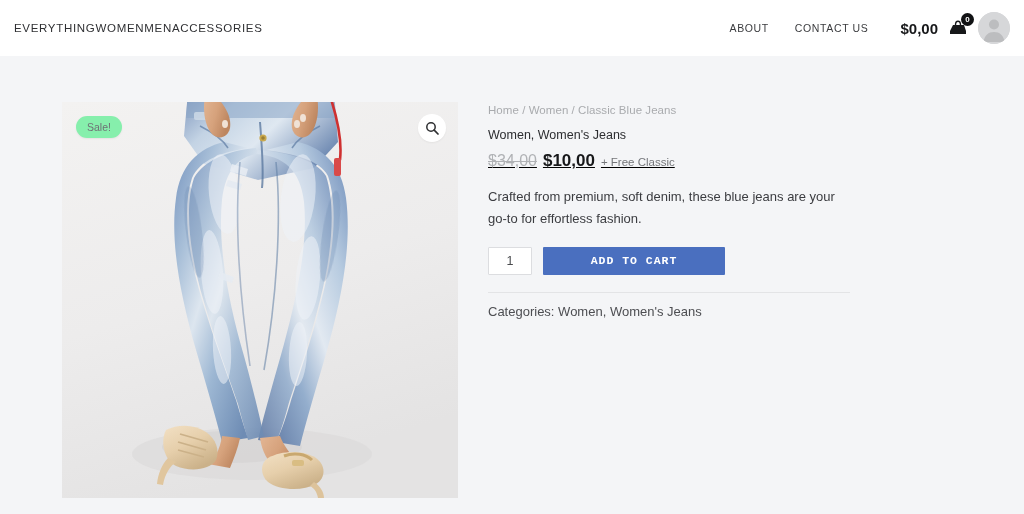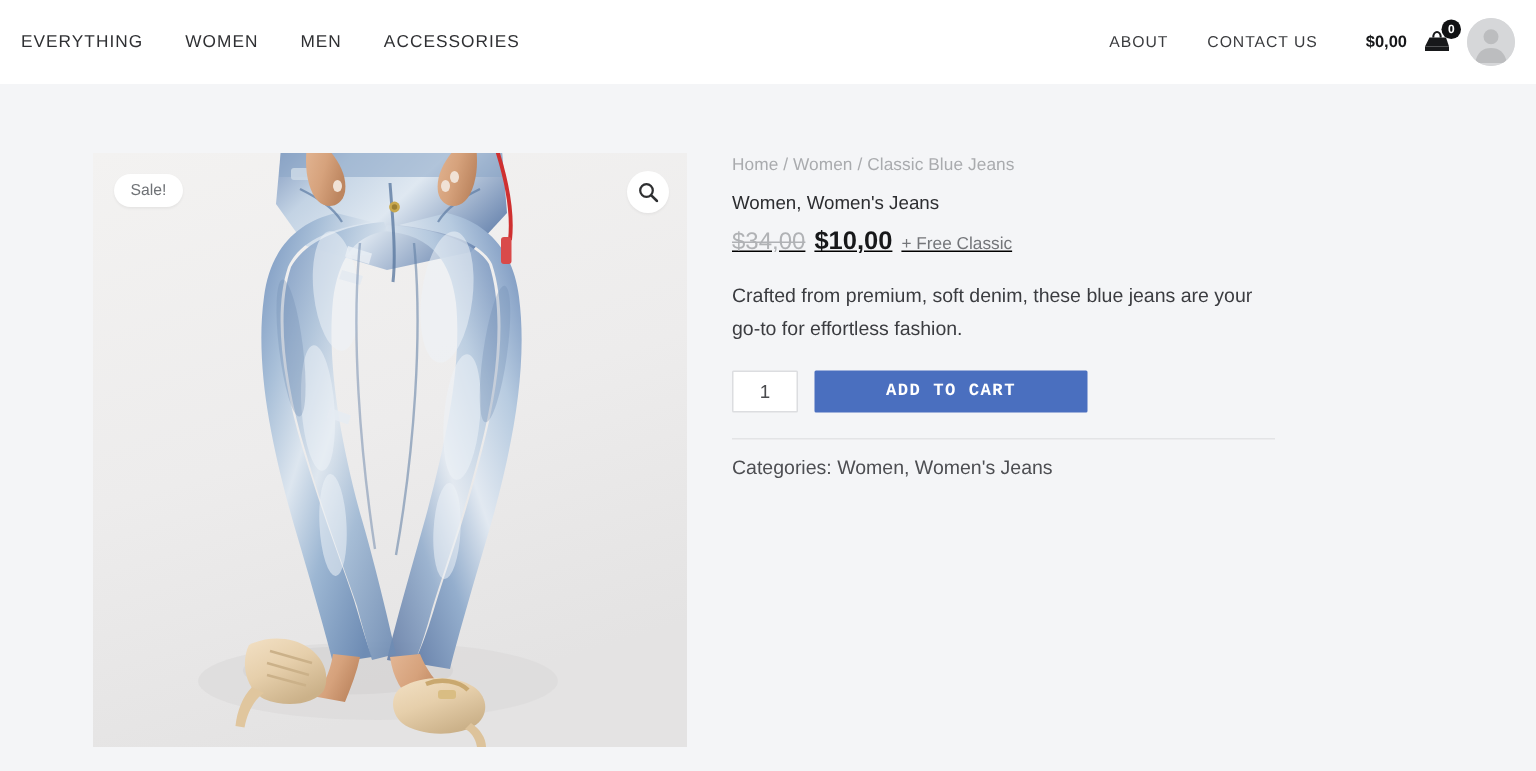--- a/index.html
+++ b/index.html
@@ -11,35 +11,35 @@
   }
 
   
   .site-header {
     height: 56px;
     background: #ffffff;
     display: flex;
     align-items: center;
     padding: 0 14px 0 14px;
   }
-  .nav-left { display: flex; align-items: center; gap: 28px; }
+  .nav-left { display: flex; align-items: center; }
   .nav-right { display: flex; align-items: center; gap: 26px; margin-left: auto; }
   .nav-link {
     font-size: 11.5px;
     letter-spacing: 0.06em;
     color: #2f3033;
     text-decoration: none;
     white-space: nowrap;
     cursor: pointer;
   }
   .nav-link.small { font-size: 10.5px; color: #3a3b3e; }
 
   .cart-group { display: flex; align-items: center; gap: 9px; margin-left: 6px; }
   .cart-total {
-    font-size: 11px;
+    font-size: 15px;
     font-weight: bold;
     color: #17181a;
     white-space: nowrap;
   }
   .cart-icon-wrap { position: relative; width: 22px; height: 22px; cursor: pointer; }
   .cart-badge {
     position: absolute;
     top: -4px; right: -5px;
     width: 13px; height: 13px;
     border-radius: 50%;
@@ -77,21 +77,21 @@
     width: 396px;
     height: 396px;
     flex: 0 0 auto;
     overflow: hidden;
     background: #ececed;
   }
   .photo { position: absolute; inset: 0; }
   .sale-badge {
     position: absolute;
     top: 14px; left: 14px;
-    background: #ffffff;
+    background: #86efac;
     color: #6f7276;
     font-size: 10.5px;
     padding: 5px 11px;
     border-radius: 20px;
     z-index: 5;
     box-shadow: 0 1px 2px rgba(0,0,0,0.06);
   }
   .zoom-btn {
     position: absolute;
     top: 12px; right: 12px;

